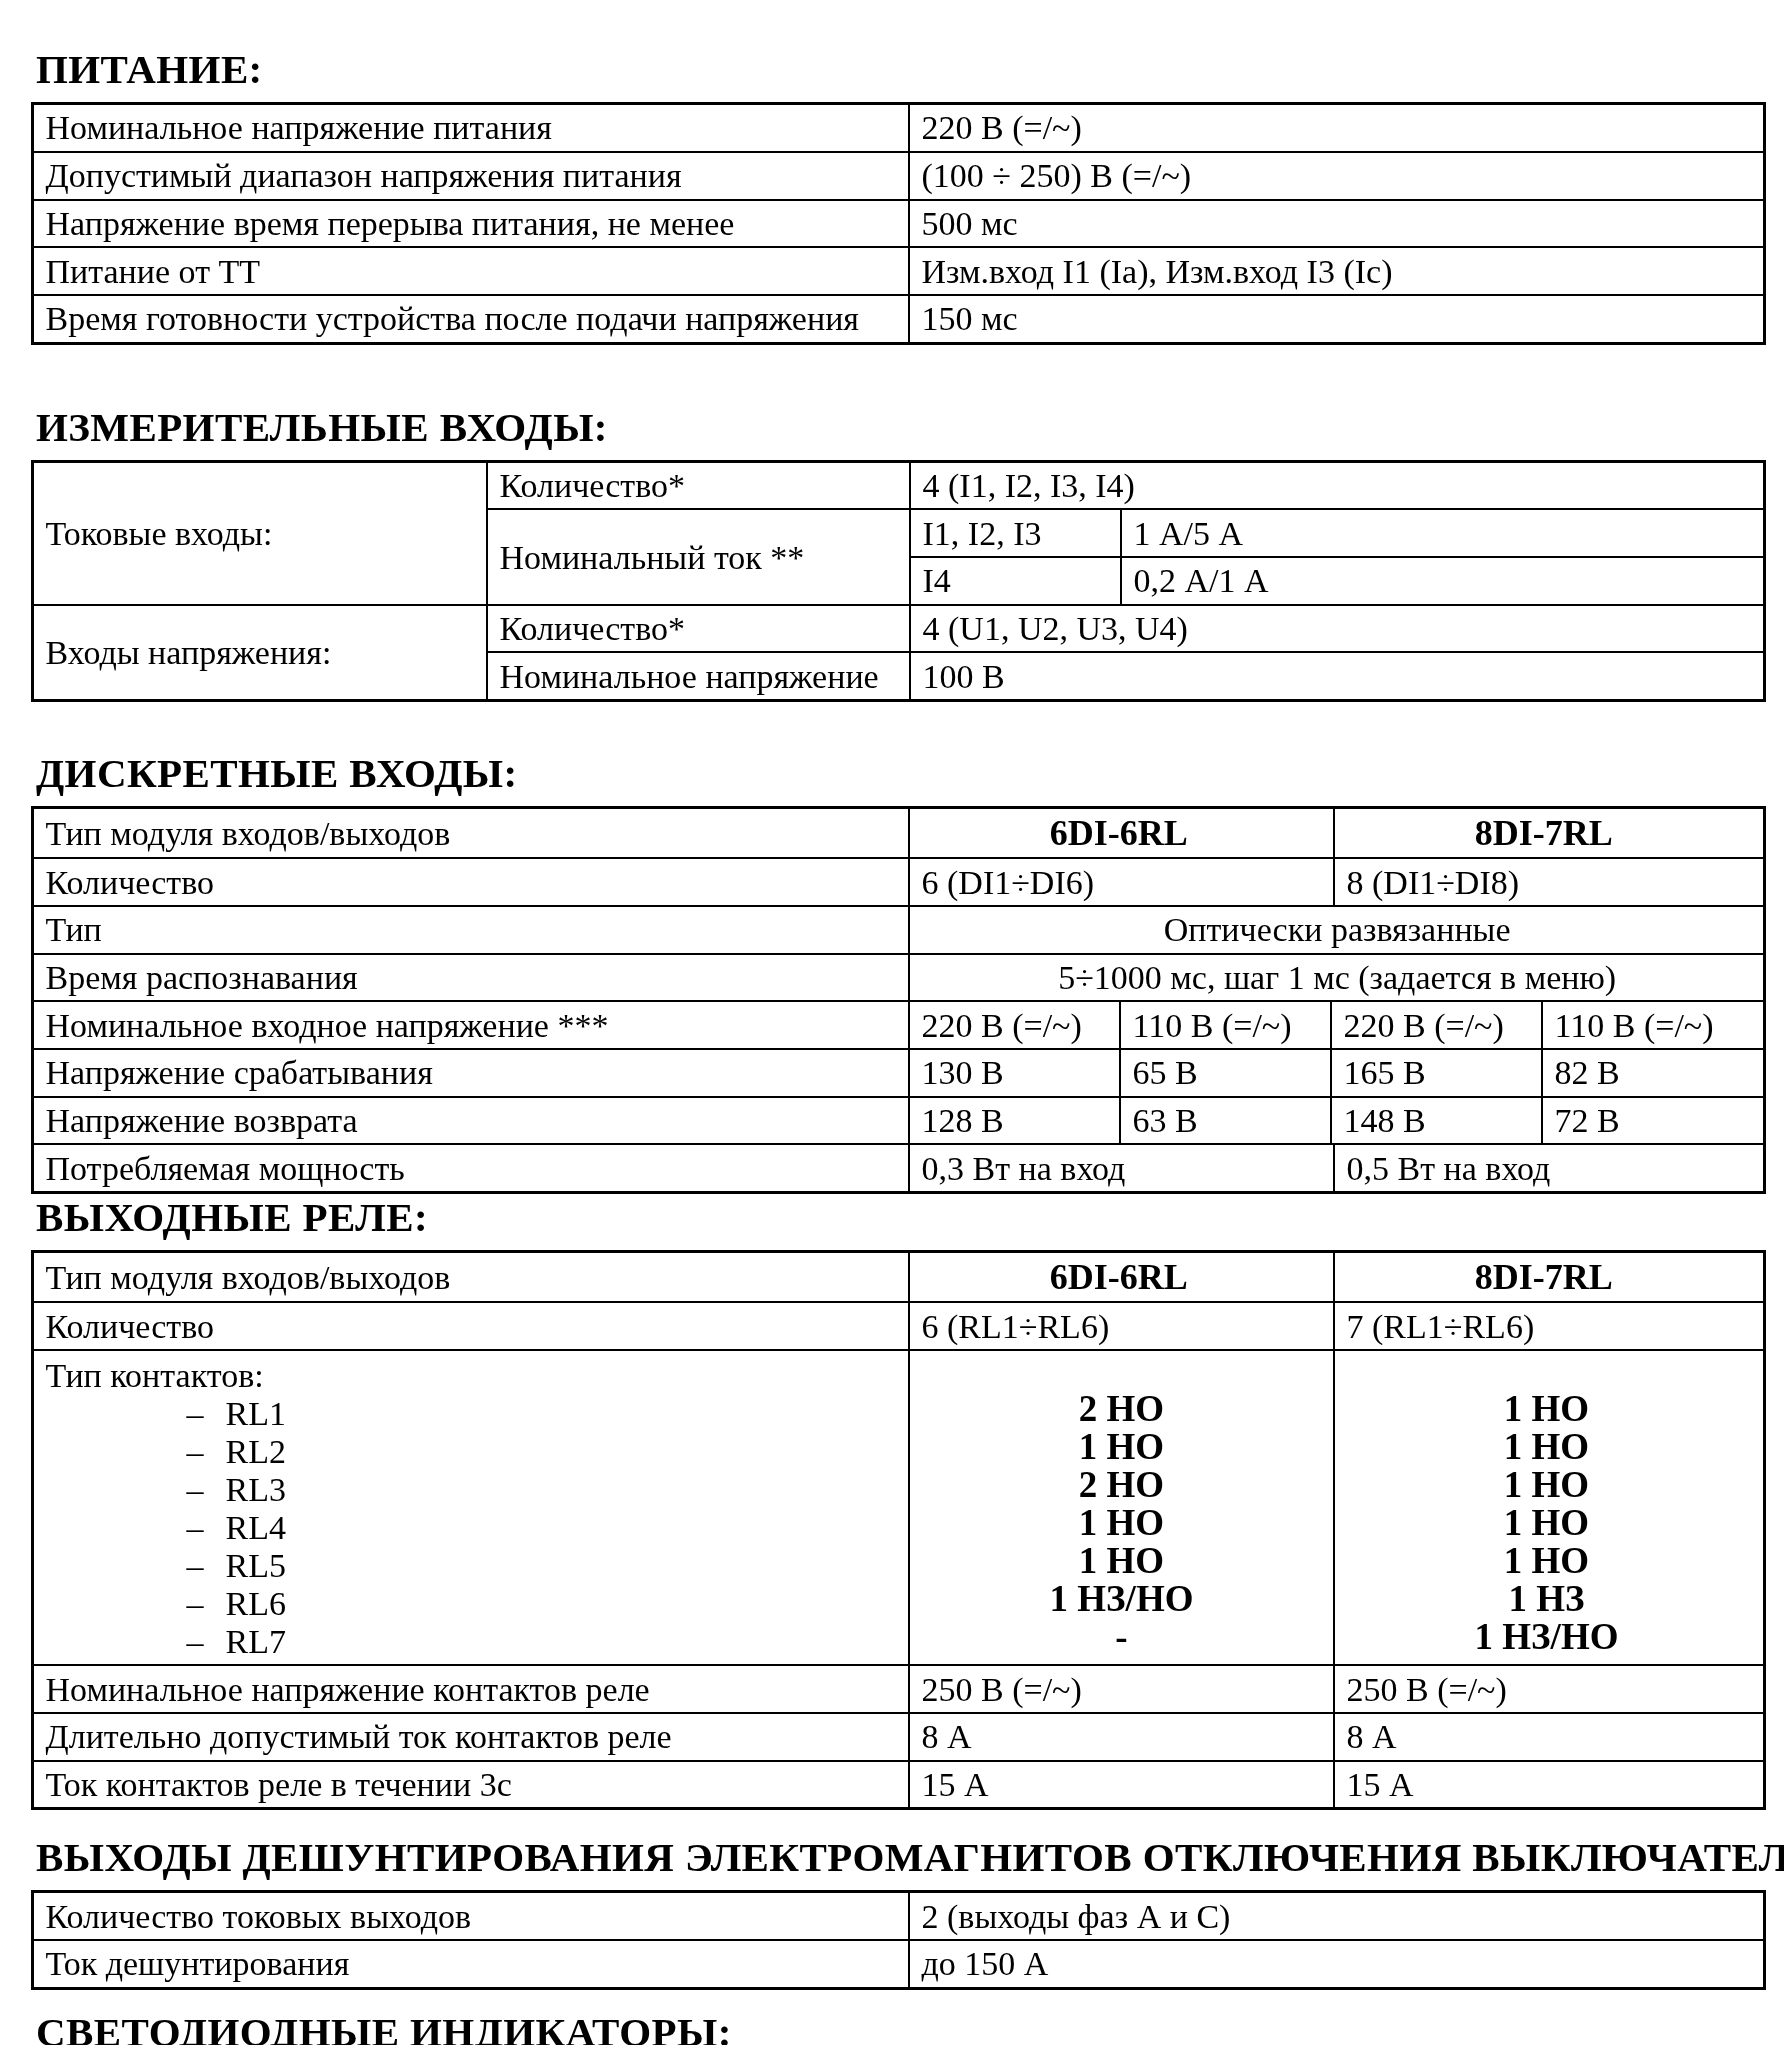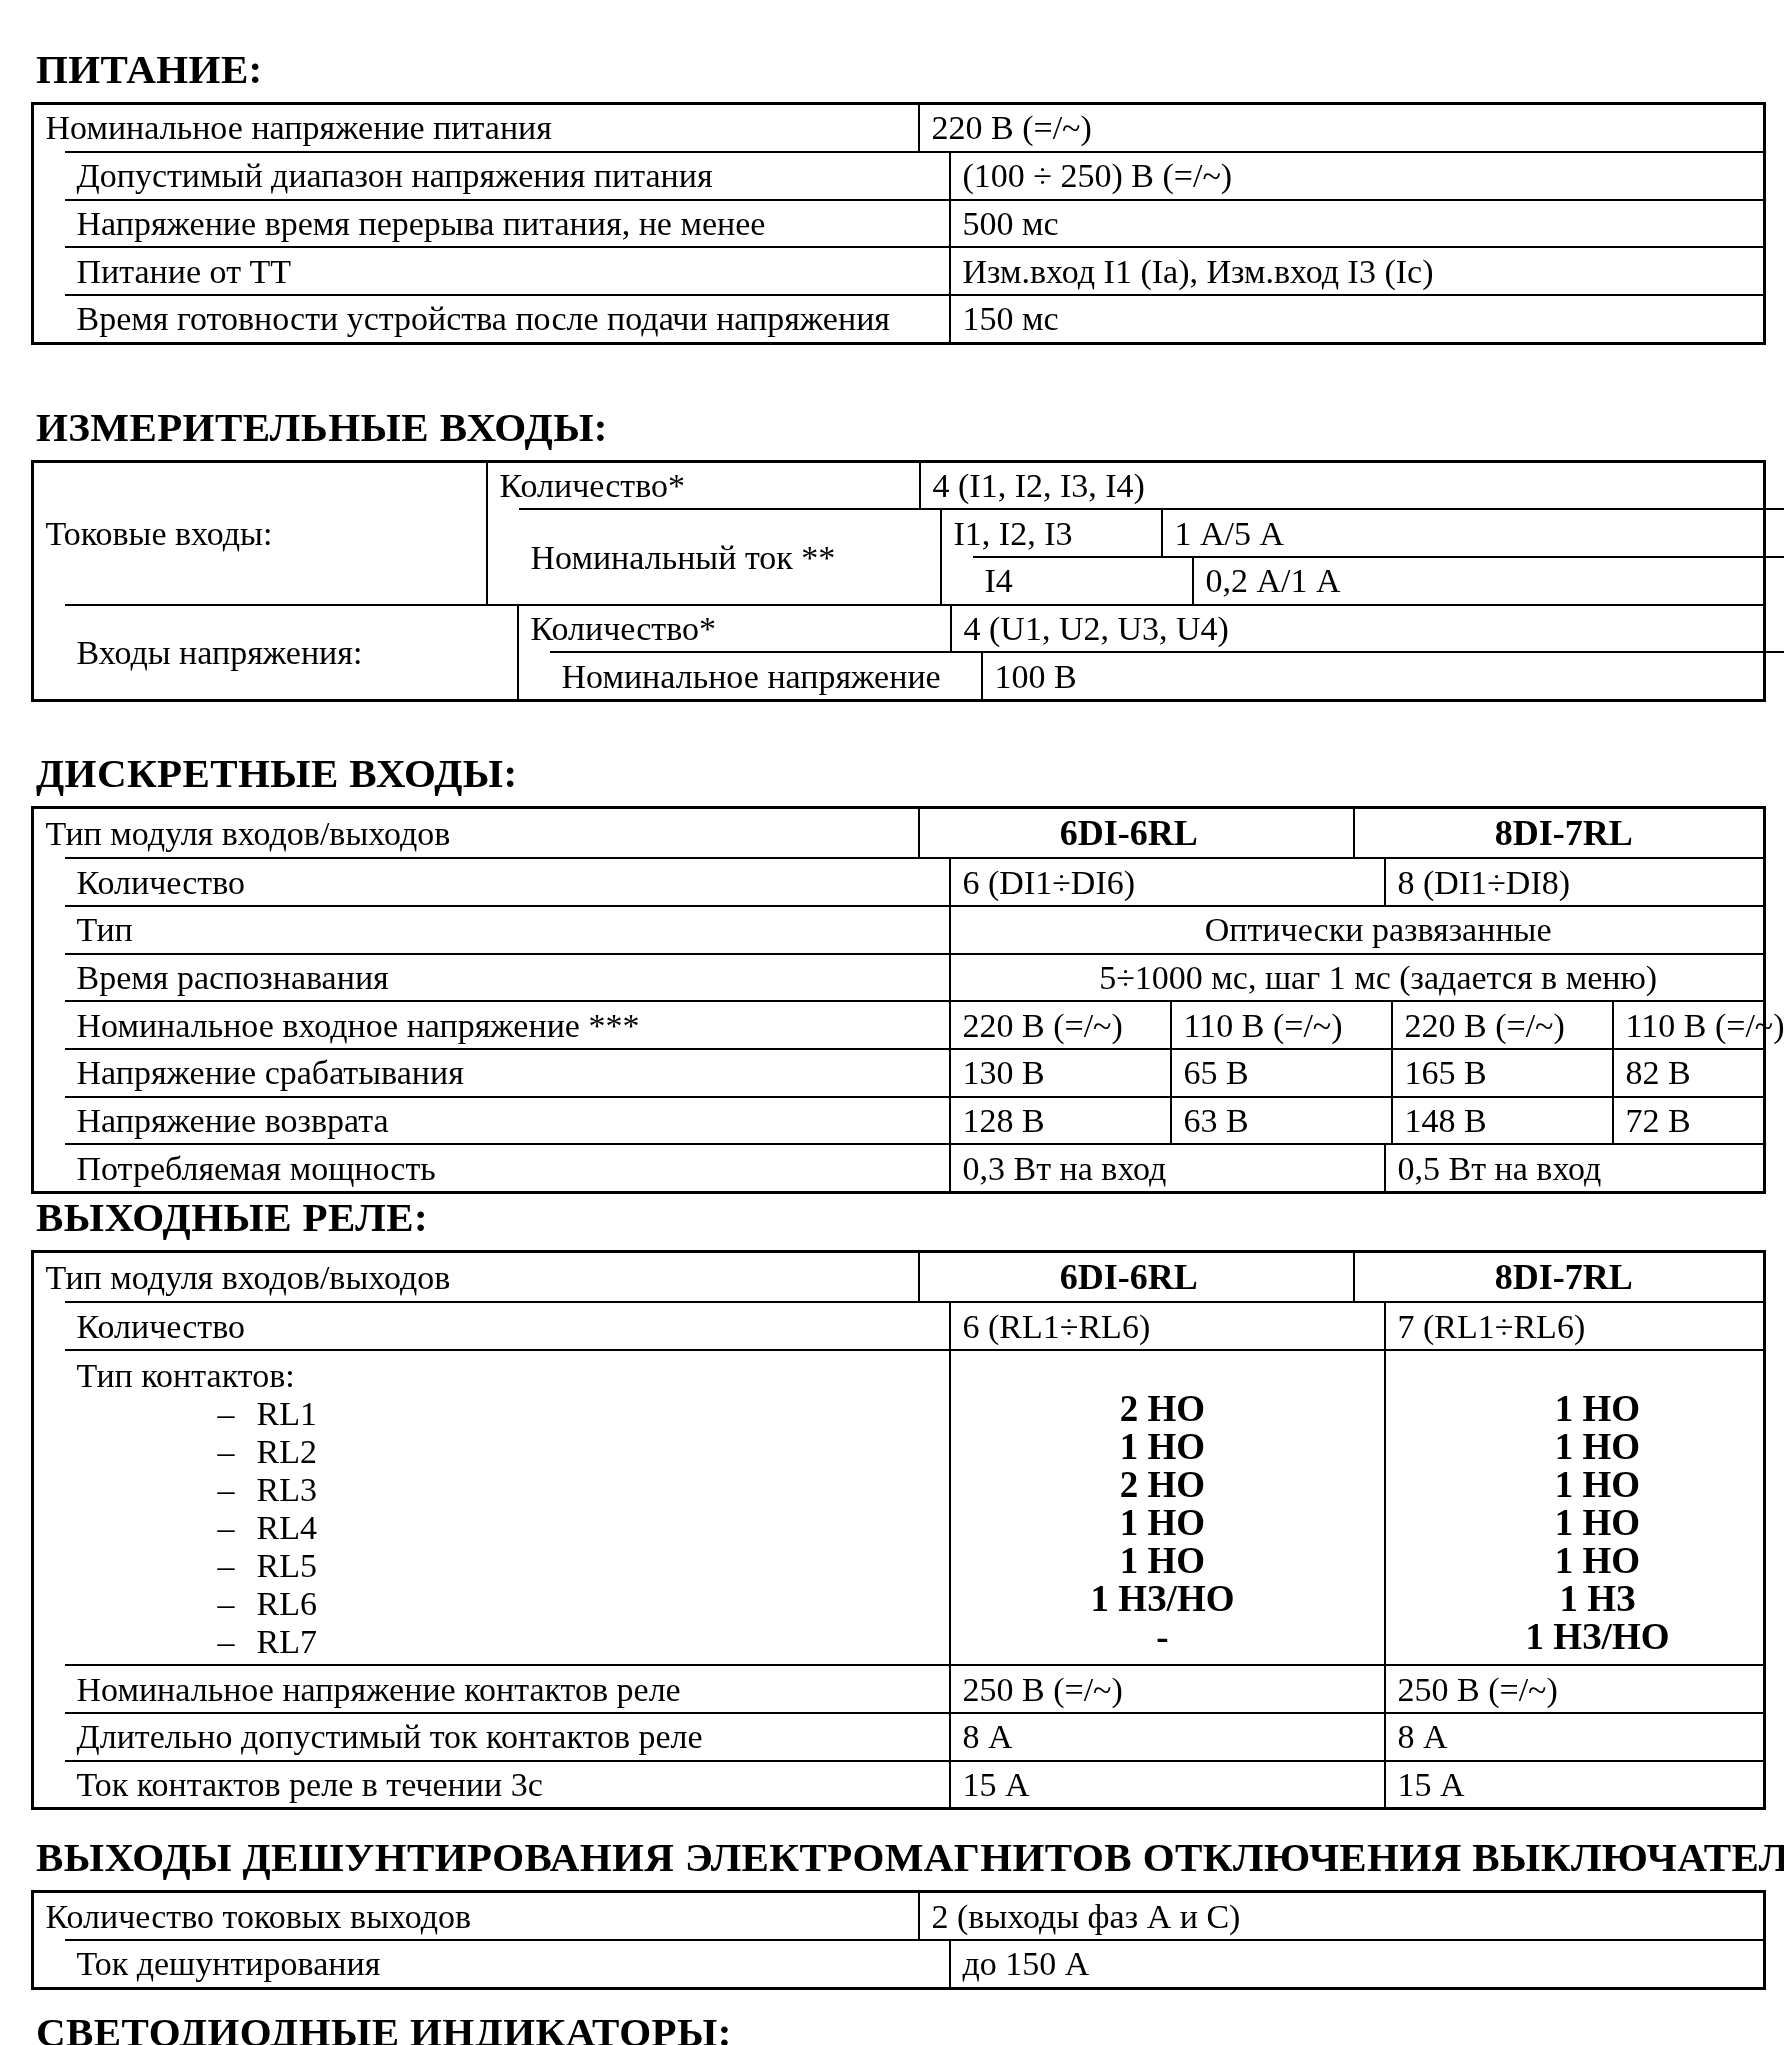--- a/index.html
+++ b/index.html
@@ -12,22 +12,22 @@
   }
   .page { padding-top:46px; }
   .sec-title {
     font-size:41px; font-weight:bold; margin:0 0 9px 36px;
     letter-spacing:0.4px; white-space:nowrap;
   }
   .gap-a{margin-top:59px}.gap-b{margin-top:48px}.gap-c{}
   .gap-d{margin-top:24px}.gap-e{margin-top:19px}
 
   .t { width:1735px; margin-left:31px; border:3.7px solid #000; box-sizing:border-box; }
-  .r { display:flex; align-items:stretch;gap:10px; }
-  .r + .r, .rg + .rg, .stack .r + .r, .rg + .r, .r + .rg { border-top:2.5px solid #000;margin-left:31px; }
+  .r { display:flex; align-items:stretch; }
+  .r + .r, .rg + .rg, .stack .r + .r, .rg + .r, .r + .rg { border-top:2.5px solid #000; }
   .c {
     box-sizing:border-box; flex-shrink:0;
     display:flex; align-items:center;
     padding:3.3px 5.7px 3.3px 11.5px;
   }
   .c + .c, .stack { border-left:2.5px solid #000; }
   .rh104 .c{min-height:43px}.rh105 .c{min-height:43px}
   .rh110 .c{min-height:45px}
 
   .w-label{width:874px}.w-half{width:425px}.w-q{width:211px}.w-full{width:852px}

